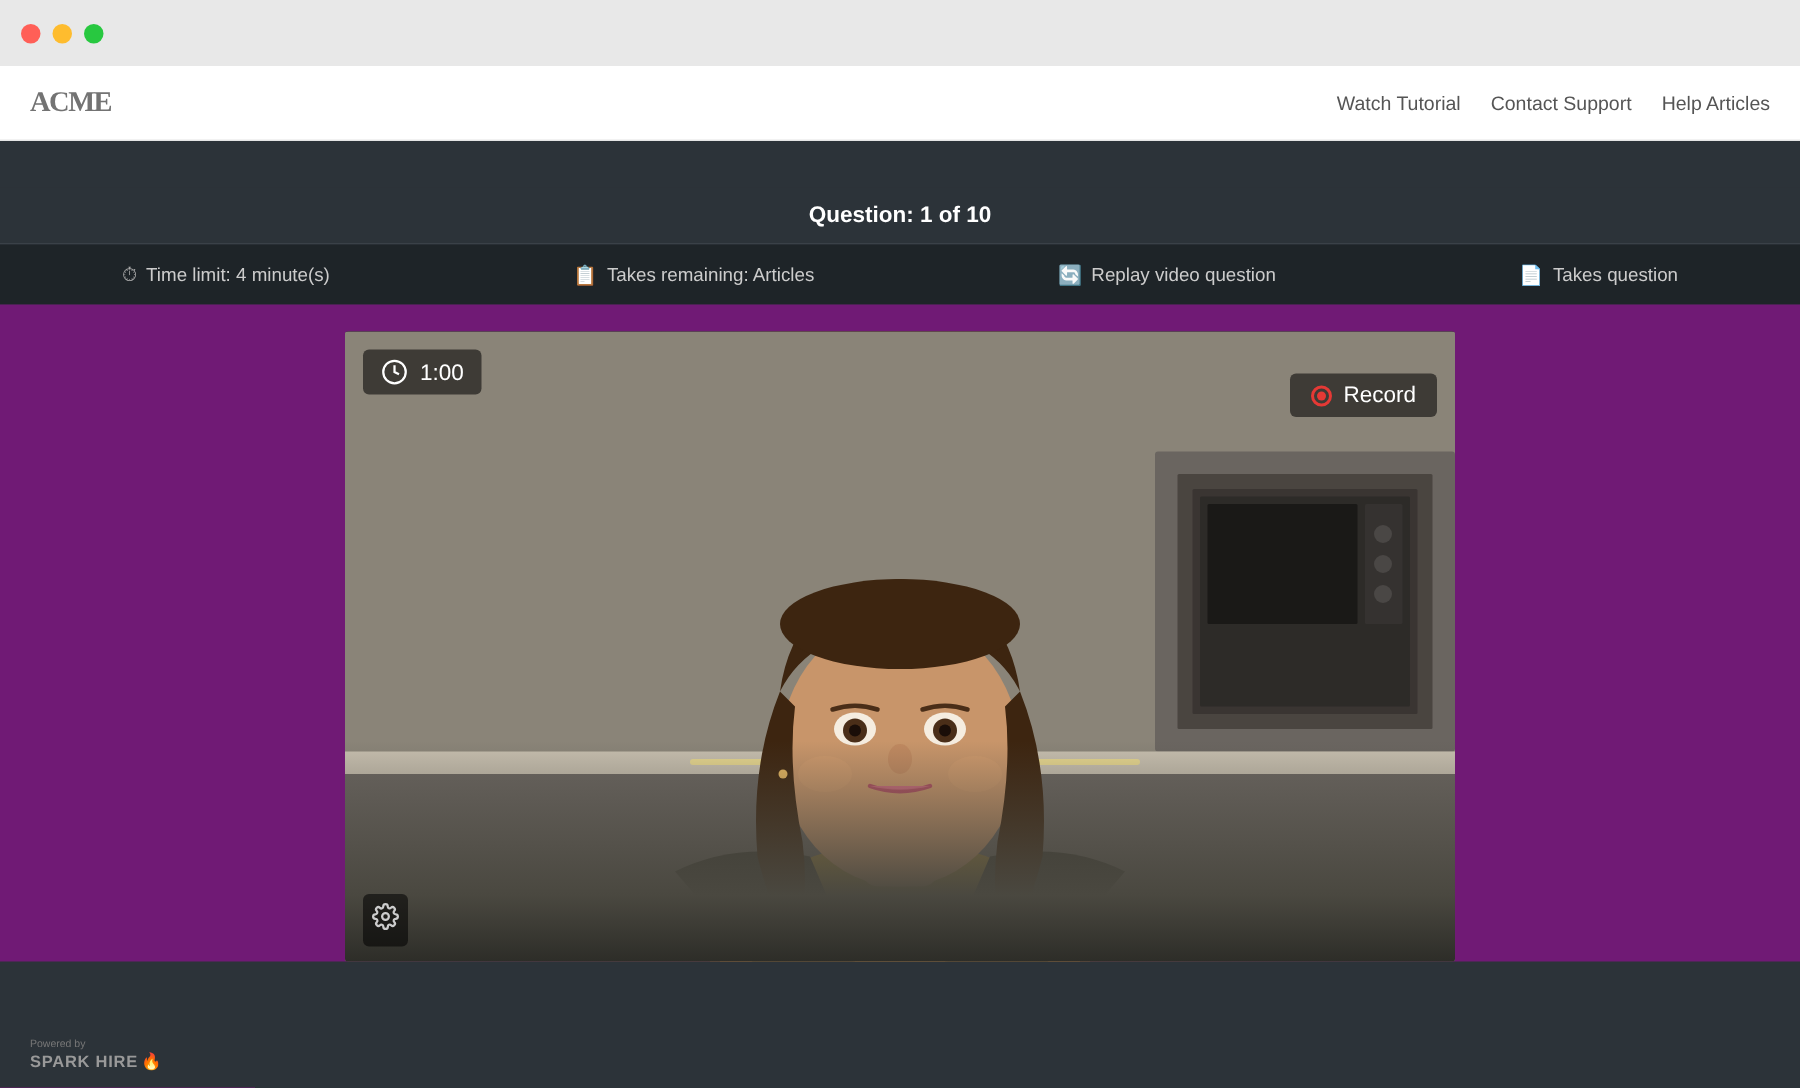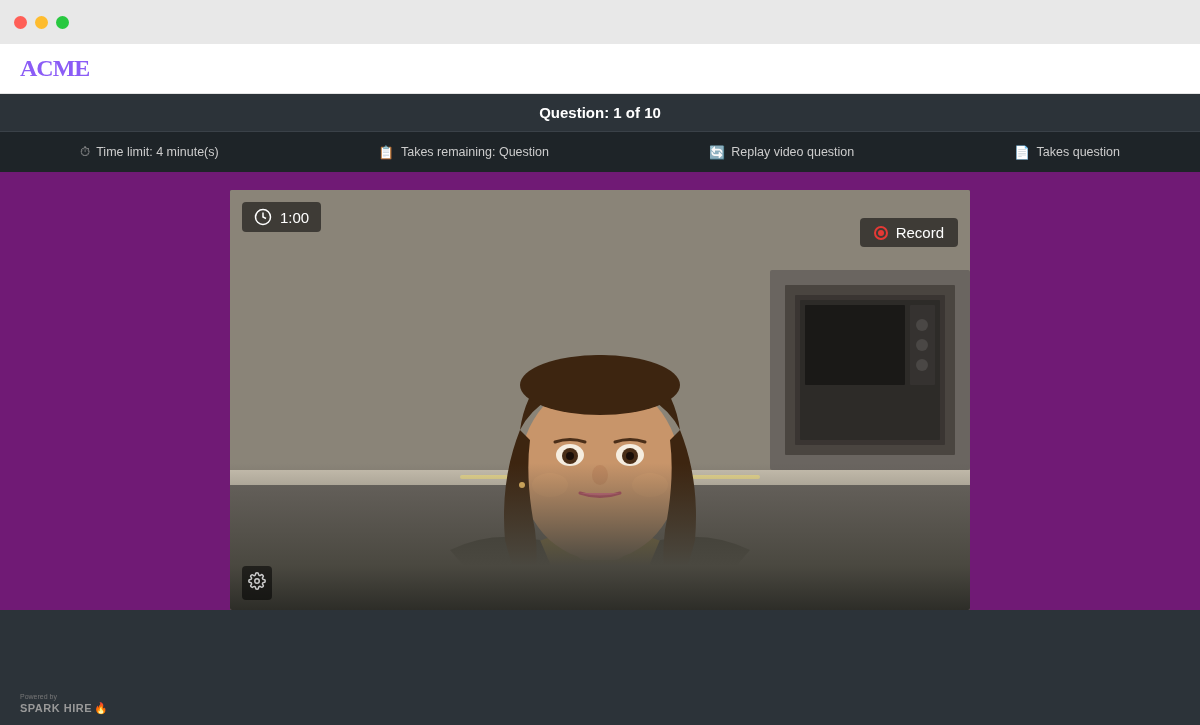--- a/index.html
+++ b/index.html
@@ -35,23 +35,23 @@
       width: 100%;
       height: 50px;
       background: #ffffff;
       display: flex;
       align-items: center;
       justify-content: space-between;
       padding: 0 20px;
       border-bottom: 1px solid #e5e5e5;
     }
     .logo {
-      font-size: 24px;
+      font-size: 19px;
       font-weight: 700;
-      color: #8b5cf6;
+      color: #737373;
       letter-spacing: -1px;
       font-family: Georgia, serif;
     }
     .nav-links {
       display: flex;
       gap: 20px;
     }
     .nav-link {
       font-size: 13px;
       color: #555;
@@ -61,20 +61,21 @@
 
     
     .question-bar {
       width: 100%;
       height: 38px;
       background: #2c3339;
       display: flex;
       align-items: center;
       justify-content: center;
       border-bottom: 1px solid #3a4148;
+      margin-top: 31px;
     }
     .question-title {
       color: #ffffff;
       font-size: 15px;
       font-weight: 600;
     }
 
     
     .info-bar {
       width: 100%;
@@ -251,34 +252,39 @@
 <body>
 
 <div class="title-bar">
   <div class="title-bar-btn btn-red"></div>
   <div class="title-bar-btn btn-yellow"></div>
   <div class="title-bar-btn btn-green"></div>
 </div>
 
 <div class="nav-bar">
   <div class="logo">ACME</div>
+  <nav class="nav-links">
+    <a class="nav-link">Watch Tutorial</a>
+    <a class="nav-link">Contact Support</a>
+    <a class="nav-link">Help Articles</a>
+  </nav>
 </div>
 
 <div class="question-bar">
   <span class="question-title">Question: 1 of 10</span>
 </div>
 
 <div class="info-bar">
   <div class="info-item">
     <span class="info-icon">⏱</span>
     <span>Time limit: 4 minute(s)</span>
   </div>
   <div class="info-item">
     <span class="info-icon">📋</span>
-    <span>Takes remaining: Question</span>
+    <span>Takes remaining: Articles</span>
   </div>
   <div class="info-item">
     <span class="info-icon">🔄</span>
     <span>Replay video question</span>
   </div>
   <div class="info-item">
     <span class="info-icon">📄</span>
     <span>Takes question</span>
   </div>
 </div>

